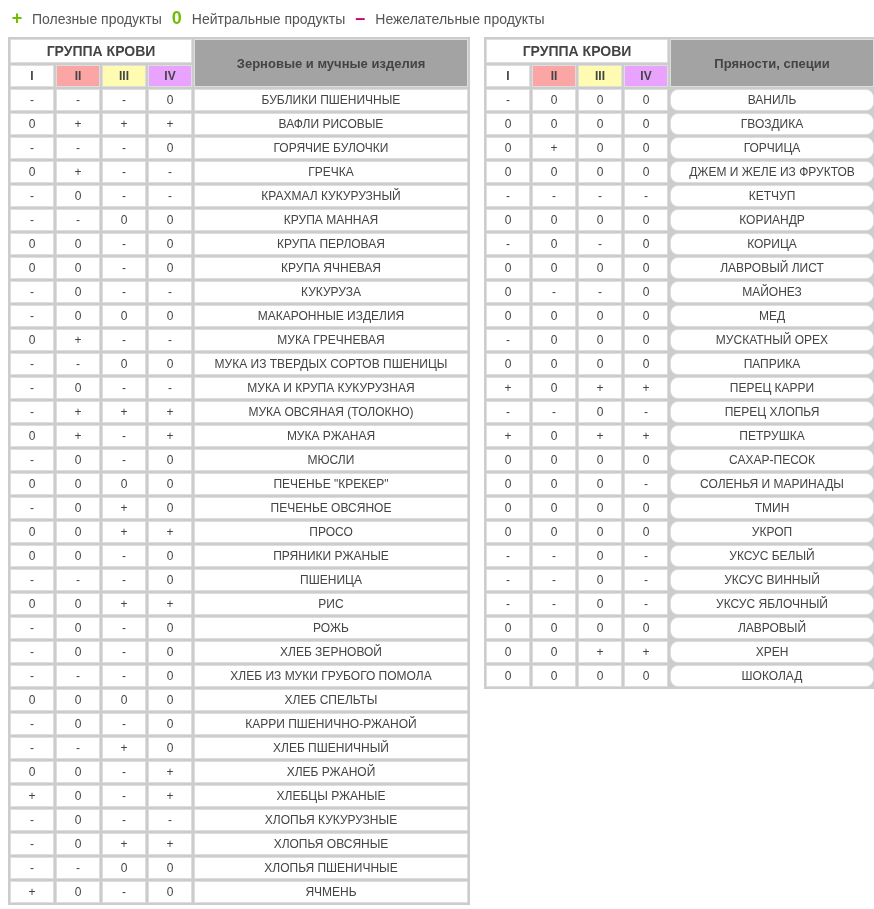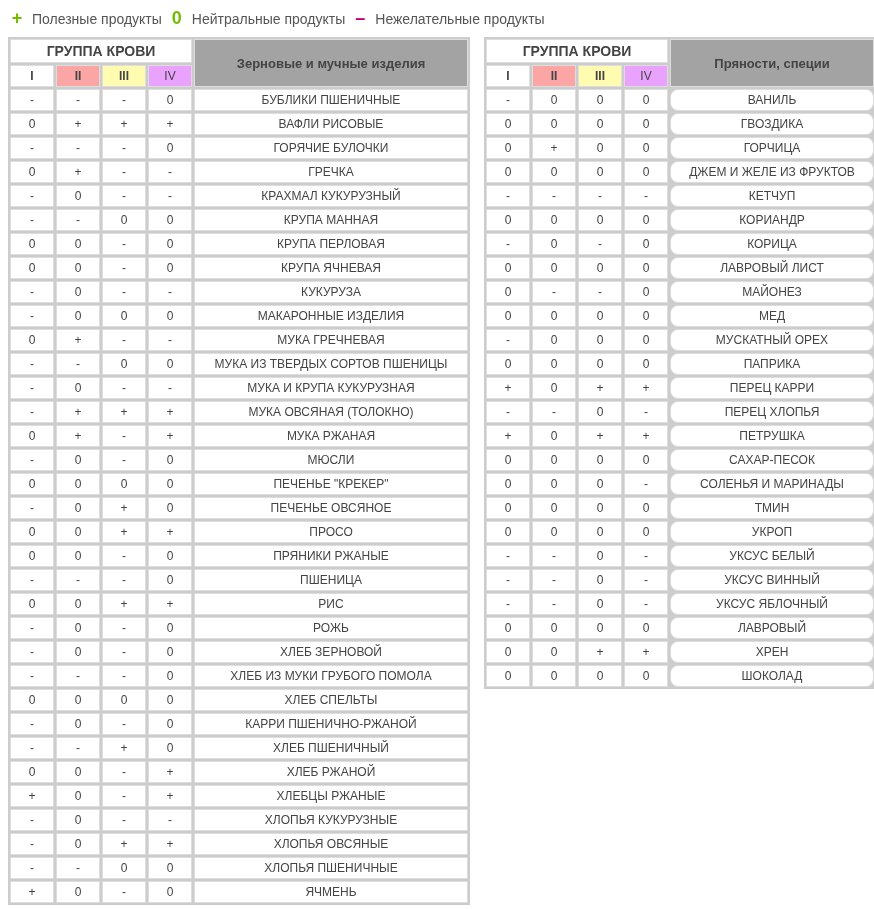--- a/index.html
+++ b/index.html
@@ -53,21 +53,21 @@
     font-size: 14px;
   }
   th.category-header {
     font-weight: bold;
     background: #a3a3a3;
     font-size: 13px;
   }
   th.col-i   { background: #fff; font-weight: bold; width: 34px;}
   th.col-ii  { background: #fca5a5; font-weight: bold; width: 34px;}
   th.col-iii { background: #fffbb0; font-weight: bold; width: 34px;}
-  th.col-iv  { background: #e9a3ff; font-weight: normal; width: 34px;}
+  th.col-iv  { background: #e9a3ff; font-weight: bold; width: 34px;}
   td.val { width: 34px; }
   td.name {
     text-align: center;
     padding-left: 6px;
     padding-right: 6px;
     white-space: nowrap;
   }
   #left-table td.name { min-width: 260px; }
   #right-table td.name { min-width: 190px; border-radius: 8px; }
 </style>

